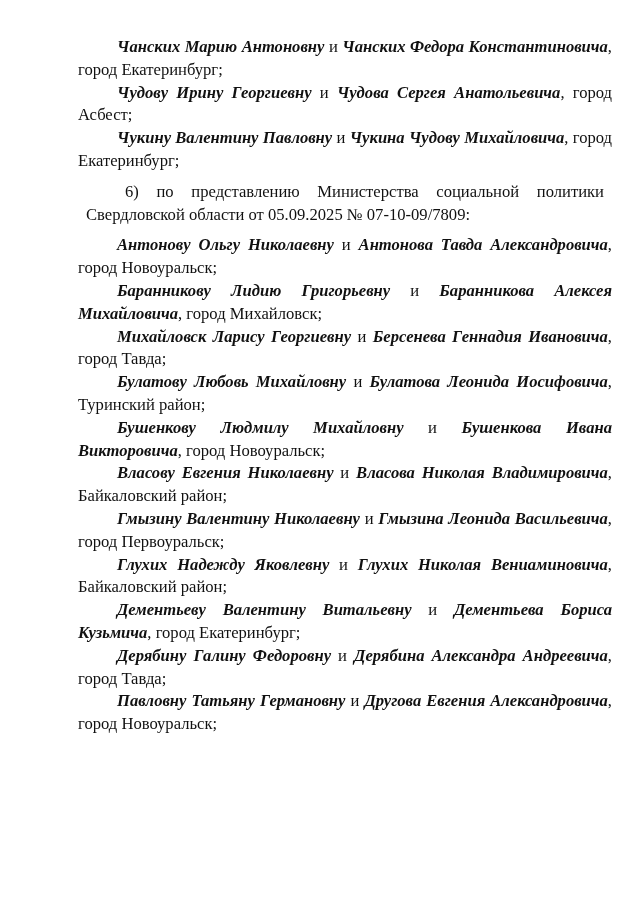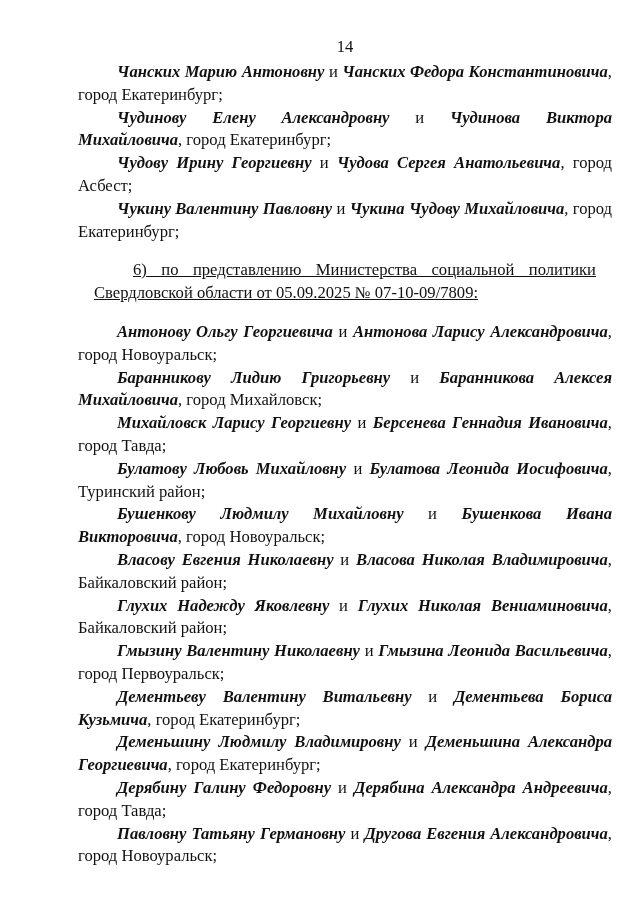--- a/index.html
+++ b/index.html
@@ -5,41 +5,38 @@
   html, body { margin: 0; padding: 0; background: #ffffff; }
   body { width: 640px; height: 905px; overflow: hidden; position: relative; }
   .page {
     position: absolute; left: 78px; top: 36px; width: 534px;
     font-family: "Liberation Serif", serif; font-size: 16.6px; color: #111;
     line-height: 22.8px;
   }
   .page-num { text-align: center; margin-bottom: 0px; height: 25px; line-height: 22px; }
   .entry { text-align: justify; text-align-last: left; text-indent: 39px; margin: 0; }
   .entry .n { font-weight: bold; font-style: italic; }
-  .para { text-align: justify; text-indent: 39px; margin: 16px; text-decoration: underline; }
+  .para { text-align: justify; text-indent: 39px; margin: 8px; }
 </style>
 </head>
 <body>
 
 <div class="page">
-  <div class="page-num">14</div>
   <div id="before">
       <p class="entry"><span class="n">Чанских Марию Антоновну</span> <span>и</span> <span class="n">Чанских Федора Константиновича</span><span>, город Екатеринбург;</span></p>
-      <p class="entry"><span class="n">Чудинову Елену Александровну</span> <span>и</span> <span class="n">Чудинова Виктора Михайловича</span><span>, город Екатеринбург;</span></p>
       <p class="entry"><span class="n">Чудову Ирину Георгиевну</span> <span>и</span> <span class="n">Чудова Сергея Анатольевича</span><span>, город Асбест;</span></p>
       <p class="entry"><span class="n">Чукину Валентину Павловну</span> <span>и</span> <span class="n">Чукина Чудову Михайловича</span><span>, город Екатеринбург;</span></p>
     </div>
   <p class="para">6) по представлению Министерства социальной политики Свердловской области от 05.09.2025 № 07-10-09/7809:</p>
   <div id="after">
-      <p class="entry"><span class="n">Антонову Ольгу Георгиевича</span> <span>и</span> <span class="n">Антонова Ларису Александровича</span><span>, город Новоуральск;</span></p>
+      <p class="entry"><span class="n">Антонову Ольгу Николаевну</span> <span>и</span> <span class="n">Антонова Тавда Александровича</span><span>, город Новоуральск;</span></p>
       <p class="entry"><span class="n">Баранникову Лидию Григорьевну</span> <span>и</span> <span class="n">Баранникова Алексея Михайловича</span><span>, город Михайловск;</span></p>
       <p class="entry"><span class="n">Михайловск Ларису Георгиевну</span> <span>и</span> <span class="n">Берсенева Геннадия Ивановича</span><span>, город Тавда;</span></p>
       <p class="entry"><span class="n">Булатову Любовь Михайловну</span> <span>и</span> <span class="n">Булатова Леонида Иосифовича</span><span>, Туринский район;</span></p>
       <p class="entry"><span class="n">Бушенкову Людмилу Михайловну</span> <span>и</span> <span class="n">Бушенкова Ивана Викторовича</span><span>, город Новоуральск;</span></p>
       <p class="entry"><span class="n">Власову Евгения Николаевну</span> <span>и</span> <span class="n">Власова Николая Владимировича</span><span>, Байкаловский район;</span></p>
+      <p class="entry"><span class="n">Гмызину Валентину Николаевну</span> <span>и</span> <span class="n">Гмызина Леонида Васильевича</span><span>, город Первоуральск;</span></p>
       <p class="entry"><span class="n">Глухих Надежду Яковлевну</span> <span>и</span> <span class="n">Глухих Николая Вениаминовича</span><span>, Байкаловский район;</span></p>
-      <p class="entry"><span class="n">Гмызину Валентину Николаевну</span> <span>и</span> <span class="n">Гмызина Леонида Васильевича</span><span>, город Первоуральск;</span></p>
       <p class="entry"><span class="n">Дементьеву Валентину Витальевну</span> <span>и</span> <span class="n">Дементьева Бориса Кузьмича</span><span>, город Екатеринбург;</span></p>
-      <p class="entry"><span class="n">Деменьшину Людмилу Владимировну</span> <span>и</span> <span class="n">Деменьшина Александра Георгиевича</span><span>, город Екатеринбург;</span></p>
       <p class="entry"><span class="n">Дерябину Галину Федоровну</span> <span>и</span> <span class="n">Дерябина Александра Андреевича</span><span>, город Тавда;</span></p>
       <p class="entry"><span class="n">Павловну Татьяну Германовну</span> <span>и</span> <span class="n">Другова Евгения Александровича</span><span>, город Новоуральск;</span></p>
     </div>
 </div>
 
 </body></html>

